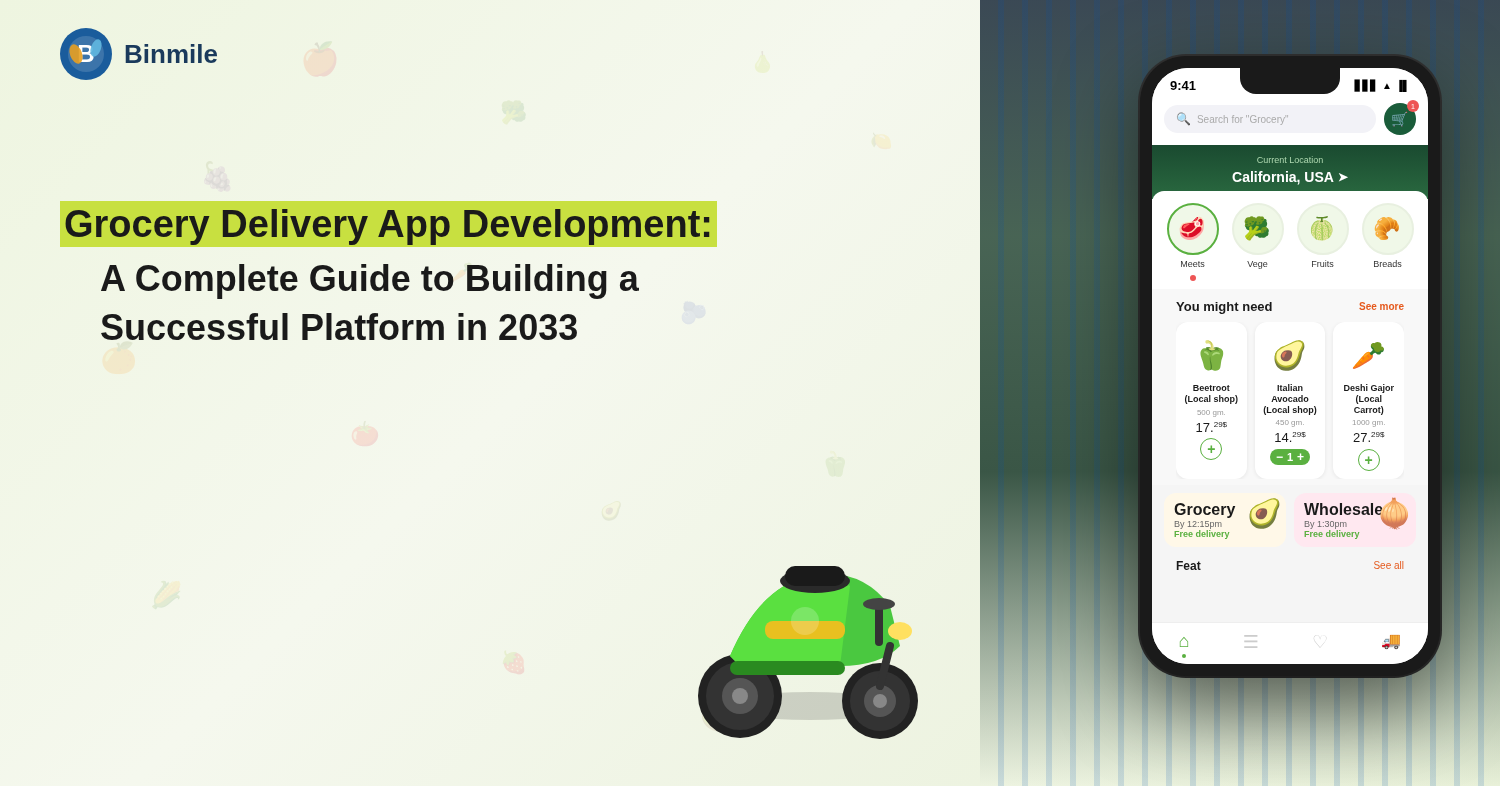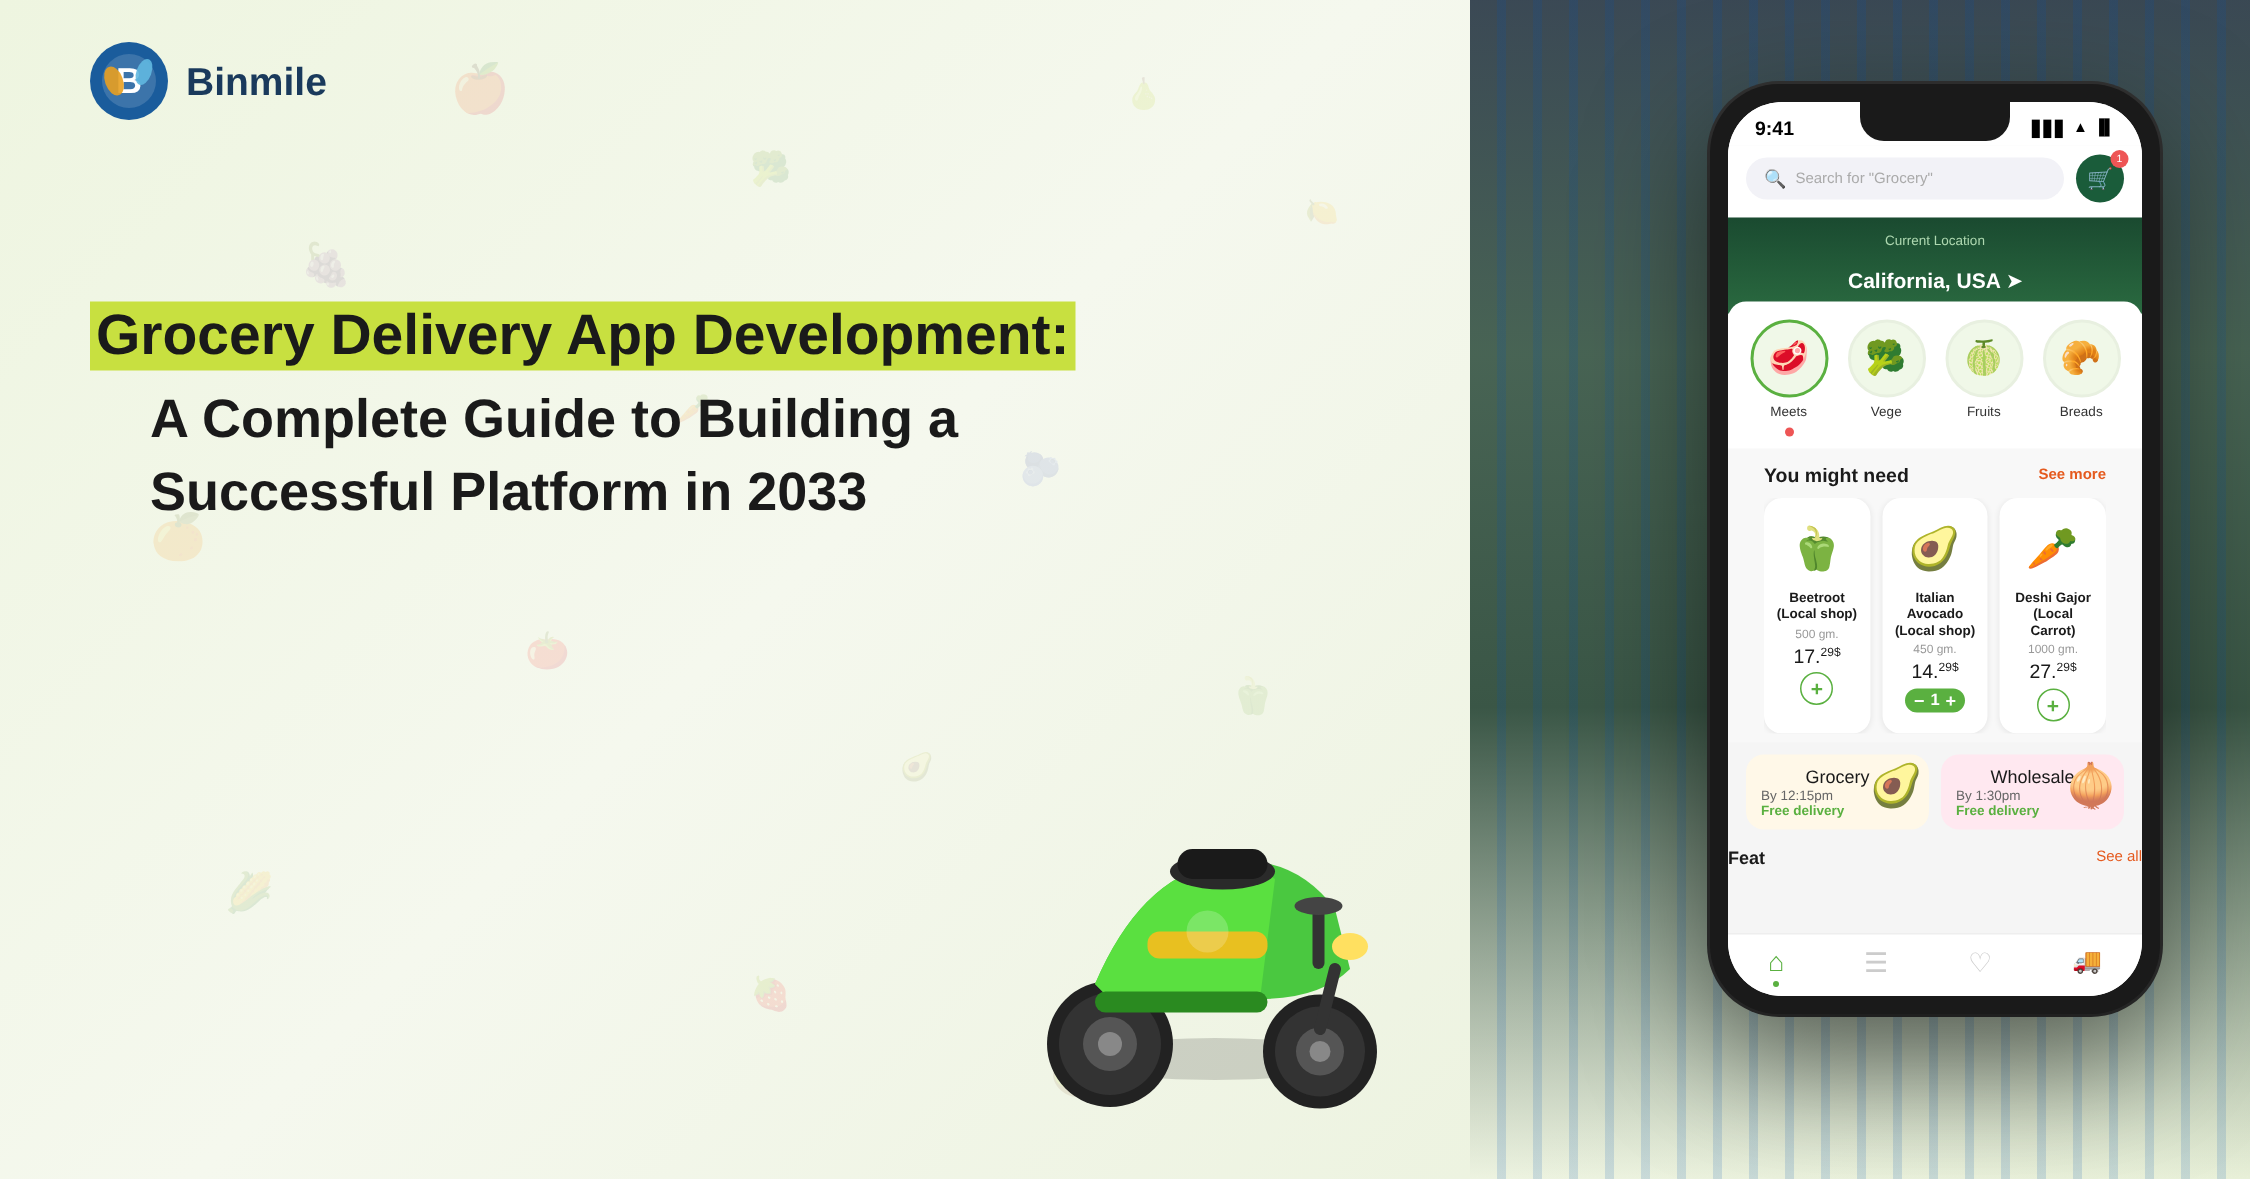--- a/index.html
+++ b/index.html
@@ -227,21 +227,21 @@
     
     .location-header {
       background: linear-gradient(180deg, #1a4a30 0%, #2a6a40 100%);
       padding: 10px 14px 14px;
       text-align: center;
     }
 
     .location-label {
       font-size: 9px;
       color: #aed8b0;
-      margin-bottom: 14px;
+      margin-bottom: 4px;
     }
 
     .location-name {
       font-size: 14px;
       font-weight: 700;
       color: #fff;
       display: flex;
       align-items: center;
       justify-content: center;
       gap: 4px;
@@ -422,24 +422,23 @@
 
     .delivery-card-grocery {
       background: #fff8e8;
     }
 
     .delivery-card-wholesale {
       background: #ffe8f0;
     }
 
     .delivery-card-label {
-      font-size: 12px;
-      font-weight: 400;
+      font-size: 16px;
+      font-weight: 700;
       color: #1a1a1a;
-      text-align: center;
     }
 
     .delivery-time {
       font-size: 9px;
       color: #666;
     }
 
     .delivery-free {
       font-size: 9px;
       color: #5ab040;
@@ -478,21 +477,21 @@
     .nav-item.active { color: #5ab040; }
 
     .nav-dot {
       width: 4px;
       height: 4px;
       border-radius: 50%;
       background: #5ab040;
     }
 
     .feat-row {
-      padding: 6px 0 4px;
+      padding: 6px 24px 4px;
       display: flex;
       justify-content: space-between;
       align-items: center;
     }
     .feat-title {
       font-size: 12px;
       font-weight: 700;
       color: #1a1a1a;
     }
     .feat-seeall {

